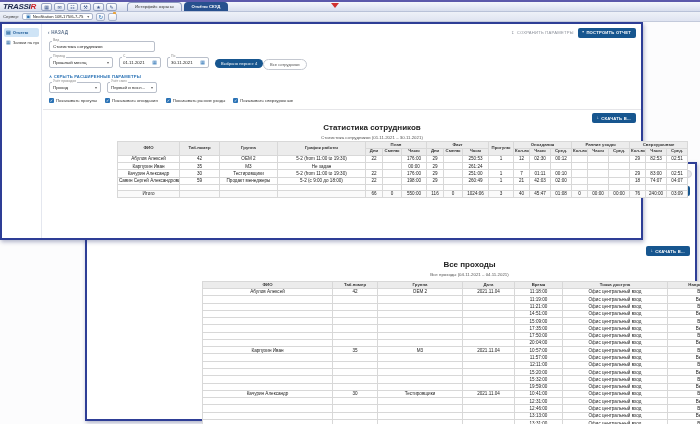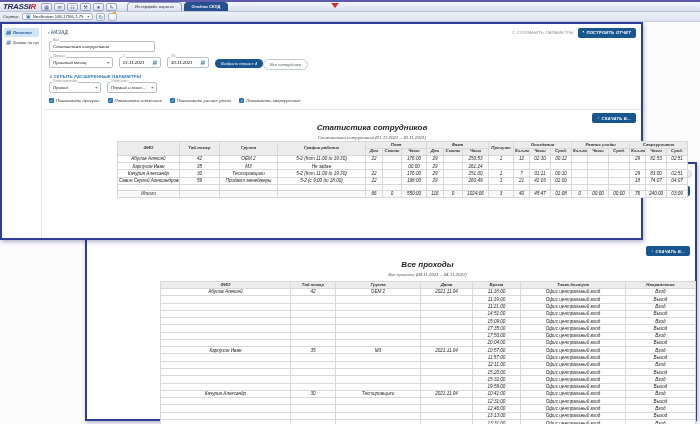--- a/index.html
+++ b/index.html
@@ -48,21 +48,21 @@
   }
   .blue-ic { color:#2a72b5; font-size:5px; line-height:1; }
   .mini-btn {
     width:9px; height:8px; border:1px solid #a9b4cc; border-radius:2px;
     background:linear-gradient(#fff,#e3e8f3); font-size:5.5px; line-height:7px;
     text-align:center; color:#2a72b5;
   }
   .folder-shape { position:relative; width:7px; height:5px; background:#e8a33d; border-radius:0.5px; margin:1px auto 0; }
   .folder-shape::before { content:""; position:absolute; left:0; top:-1.5px; width:3px; height:1.5px; background:#e8a33d; border-radius:0.5px 0.5px 0 0; }
   
-  .window { position:absolute; background:#fff; border:2px solid #2e3e96; box-shadow:1px 2px 4px rgba(40,50,110,.35);font-style:italic; }
+  .window { position:absolute; background:#fff; border:2px solid #2e3e96; box-shadow:1px 2px 4px rgba(40,50,110,.35); }
   #win1 { left:0; top:22px; width:643px; height:218px; z-index:3; }
   #win2 { left:85px; top:162px; width:612px; height:259px; z-index:2; }
   
   .sidebar { position:absolute; left:0; top:0; width:40px; height:100%; border-right:1px solid #e4e7ef; padding-top:3px; }
   .side-item {
     display:flex; align-items:center; gap:2px; margin:1px 2px; padding:2px 2px;
     border-radius:2px; font-size:4.2px; color:#333; white-space:nowrap; overflow:hidden;
   }
   .side-item.active { background:#cfe4f6; color:#1d5a96; font-weight:bold; }
   .side-ic { font-size:5px; color:#2e6da4; line-height:1; }
@@ -107,21 +107,21 @@
   
   table { border-collapse:collapse; table-layout:fixed; font-size:4.6px; color:#222; background:#fff; }
   th, td {
     border:0.5px solid #d8d8d8; padding:0.5px 1px; text-align:center;
     overflow:hidden; white-space:nowrap; height:5.6px; line-height:1.15;
   }
   thead th { background:#ececec; font-weight:bold; font-size:4.3px; color:#333; }
   tr.total td { background:#fafafa; }
   #stats-table { position:absolute; left:74px; top:117px; width:510px; }
   
-  .w2-content { position:absolute; inset:0; }
+  .w2-content { position:absolute; inset:0;margin-left:42px; }
   .fragment-bar { position:absolute; top:6px; right:3px; width:44px; height:8px; background:#e9e9ec; border:1px solid #d2d2d8; border-radius:4px; }
   #win2 .build-btn2 { position:absolute; top:22px; right:5px; }
   #win2 .dl-btn { top:82px; right:5px; }
   #win2 .report-head { left:73px; width:535px; top:96px; }
   #passes-table { position:absolute; left:73px; top:117px; width:535px; }
 </style>
 </head>
 <body>
 
 <div class="topbar1">

